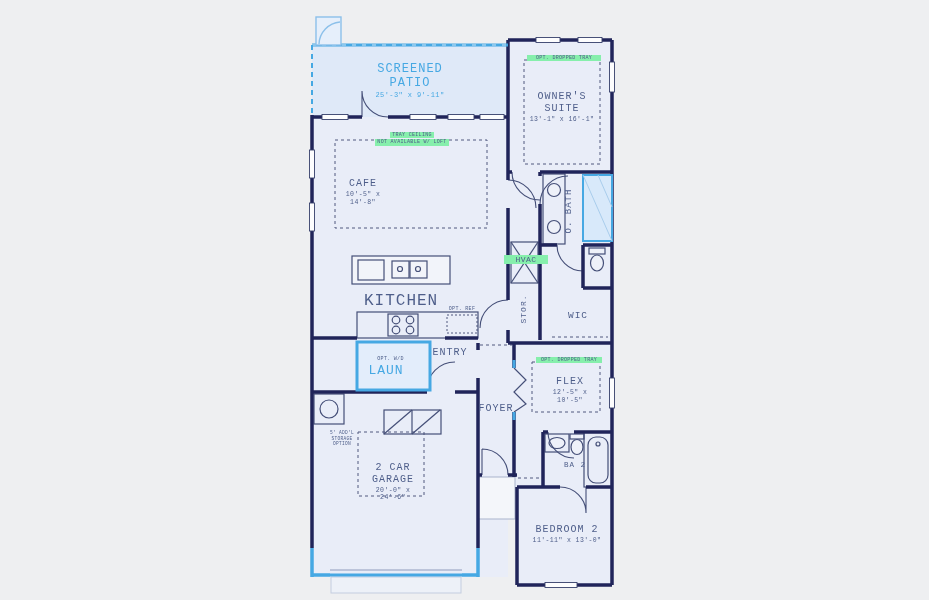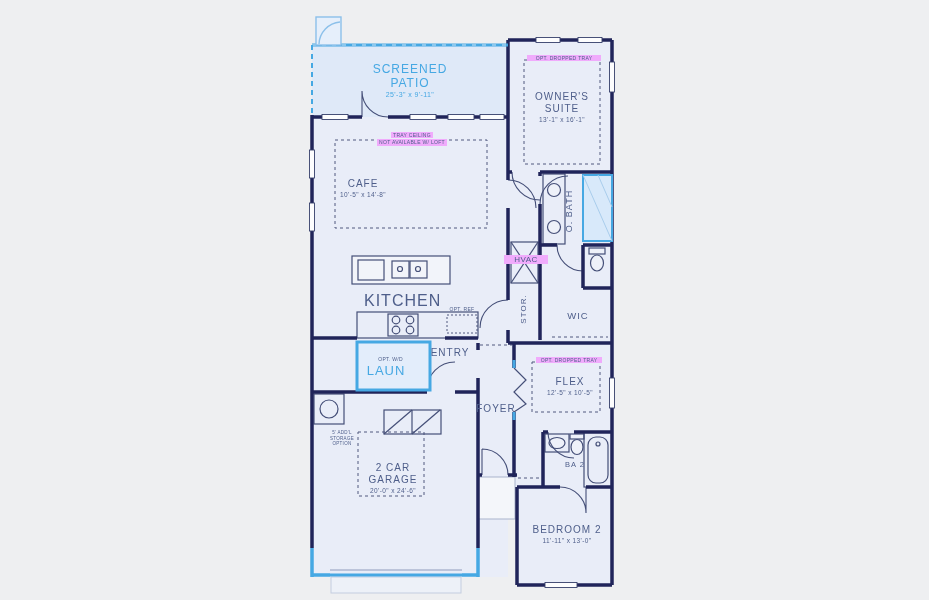--- a/index.html
+++ b/index.html
@@ -1,25 +1,25 @@
 <!DOCTYPE html>
 <html><head>
 <meta charset="utf-8">
 <style>
   html,body{margin:0;padding:0;background:#eeeff1;}
   .stage{position:relative;width:929px;height:600px;background:#eeeff1;overflow:hidden;
-         font-family:Liberation Sans, sans-serif;}
+         font-family:Liberation Mono, monospace;}
   .stage svg{position:absolute;left:0;top:0;}
   .lbl{position:absolute;text-align:center;color:#4e5e8a;display:flex;flex-direction:column;
        gap:1px;pointer-events:none;}
   .nm{font-size:10px;letter-spacing:1px;line-height:1.18;}
   .dm{font-size:6.5px;letter-spacing:0.4px;line-height:1.2;}
   .tiny{font-size:5px;letter-spacing:0.3px;line-height:1.25;}
   .blue{color:#46a8e3;}
-  .bgpill{background:#f0abfc;align-self:center;padding:0 2px;justify-content:center;}
+  .bgpill{background:#86efac;align-self:center;padding:0 2px;justify-content:center;}
   .vert{transform:translate(-50%,-50%) rotate(-90deg);white-space:nowrap;}
 </style>
 </head>
 <body>
 
 <div class="stage">
 
 <svg width="929" height="600" viewBox="0 0 929 600">
 
   <g>

